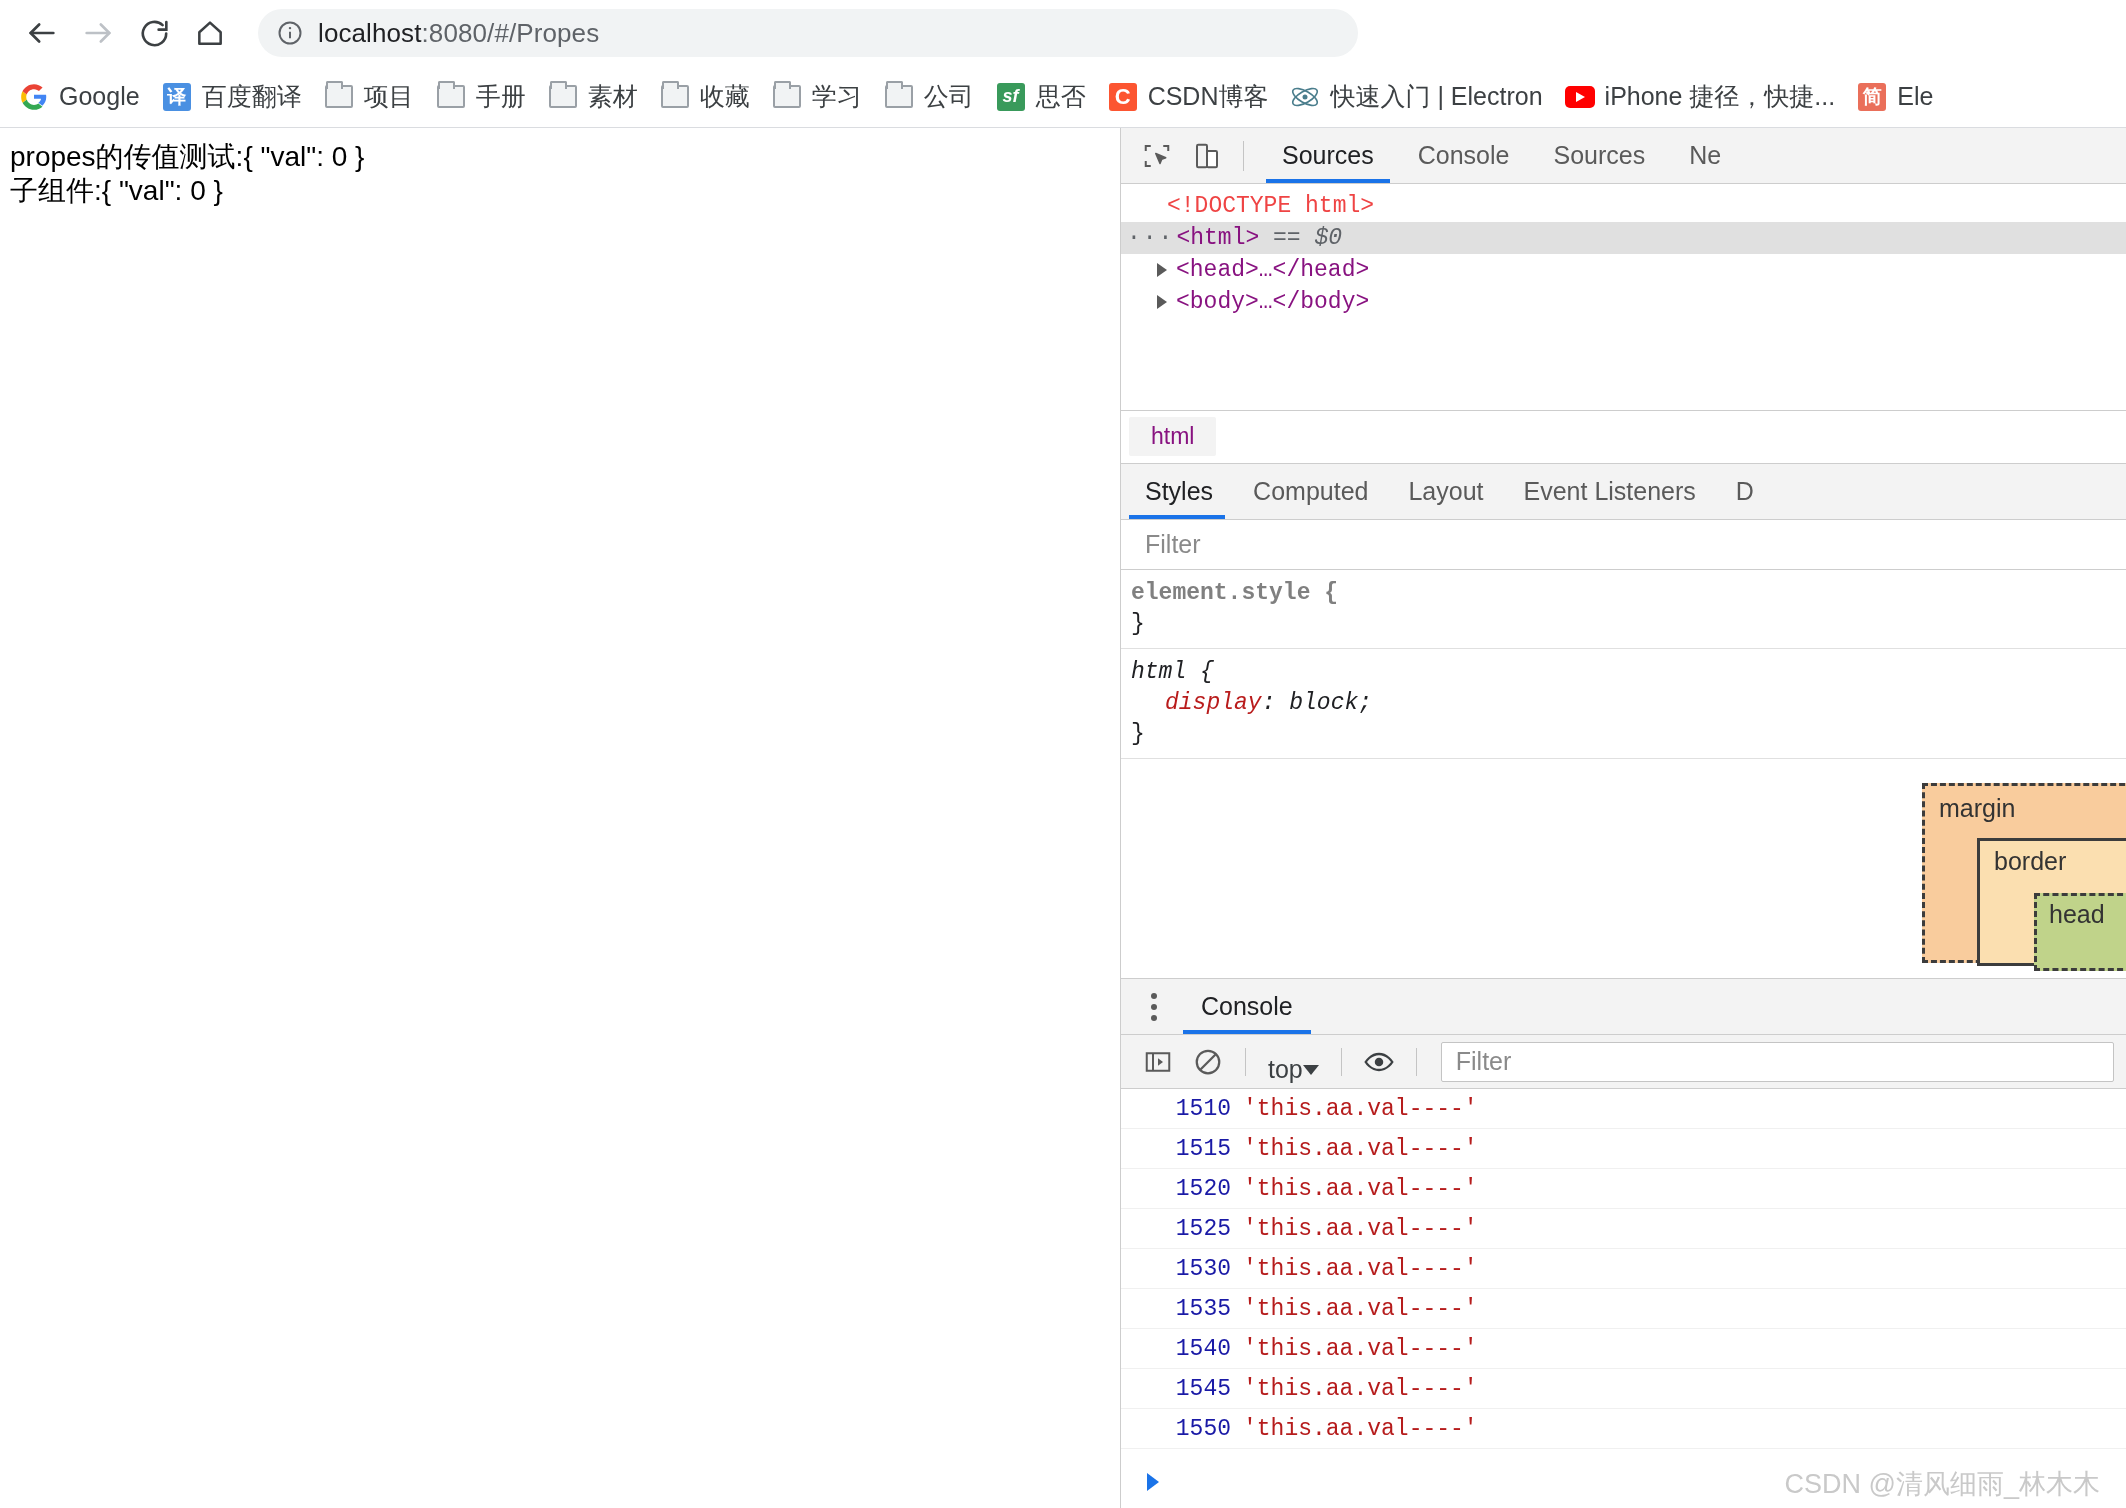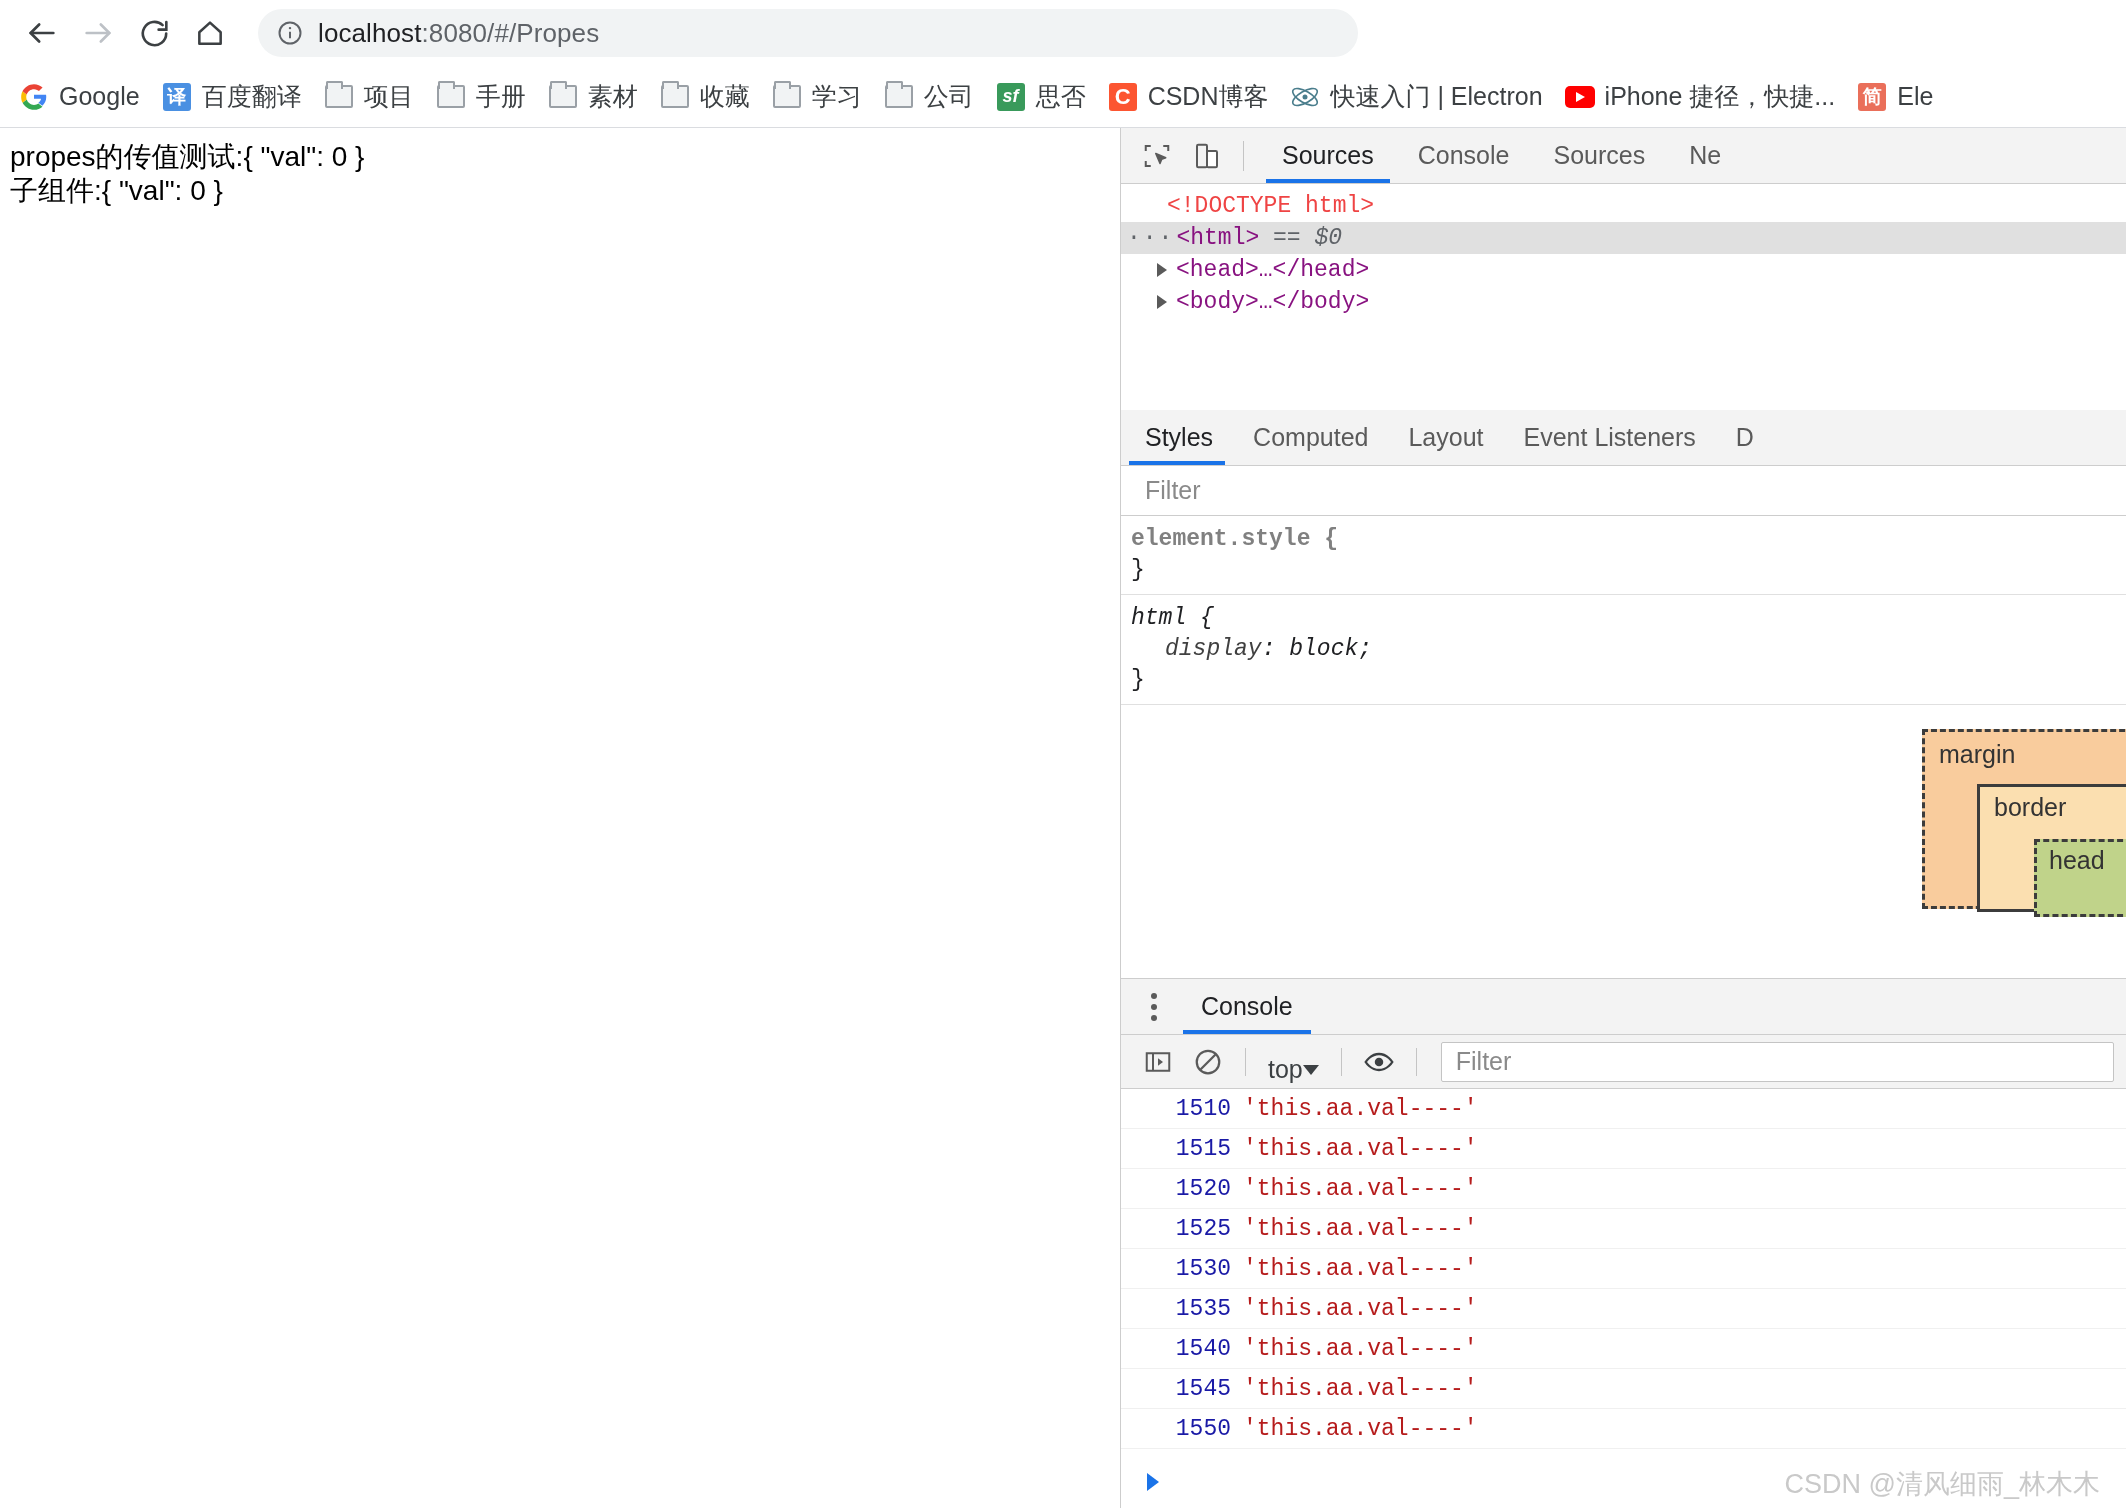--- a/index.html
+++ b/index.html
@@ -178,21 +178,21 @@
 
   .css-block {
     font-family: "Liberation Mono", monospace;
     font-size: 23px; line-height: 1.35;
     padding: 8px 0 8px 10px;
     border-bottom: 1px solid #e0e0e0;
     background: #fff; flex: none;
   }
   .css-block .sel-elem { color: #808080; font-weight: bold; }
   .css-block .sel-rule { color: #202124; font-style: italic; }
-  .css-prop { color: #404040; font-style: italic; padding-left: 34px; }
+  .css-prop { color: #b91c1c; font-style: italic; padding-left: 34px; }
   .css-val { color: #202124; font-style: italic; }
   .brace { color: #202124; }
 
   
   .boxmodel-area {
     position: relative; background: #fff; flex: 1 0 auto; overflow: hidden;
     min-height: 90px;
   }
   .bm-margin {
     position: absolute; right: -26px; top: 24px;
@@ -460,20 +460,23 @@
       </div>
       <div class="dom-row dom-indent2">
         <span class="tri"></span><span class="tag">&lt;head&gt;…&lt;/head&gt;</span>
       </div>
       <div class="dom-row dom-indent2">
         <span class="tri"></span><span class="tag">&lt;body&gt;…&lt;/body&gt;</span>
       </div>
     </div>
     <div class="dom-spacer" style="height:92px;flex:none;"></div>
 
+    <div class="breadcrumb">
+      <span class="crumb">html</span>
+    </div>
 
     <div class="styles-tabbar">
       <div class="st-tab active">Styles</div>
       <div class="st-tab">Computed</div>
       <div class="st-tab">Layout</div>
       <div class="st-tab">Event Listeners</div>
       <div class="st-tab">D</div>
     </div>
 
     <div class="filter-bar">

